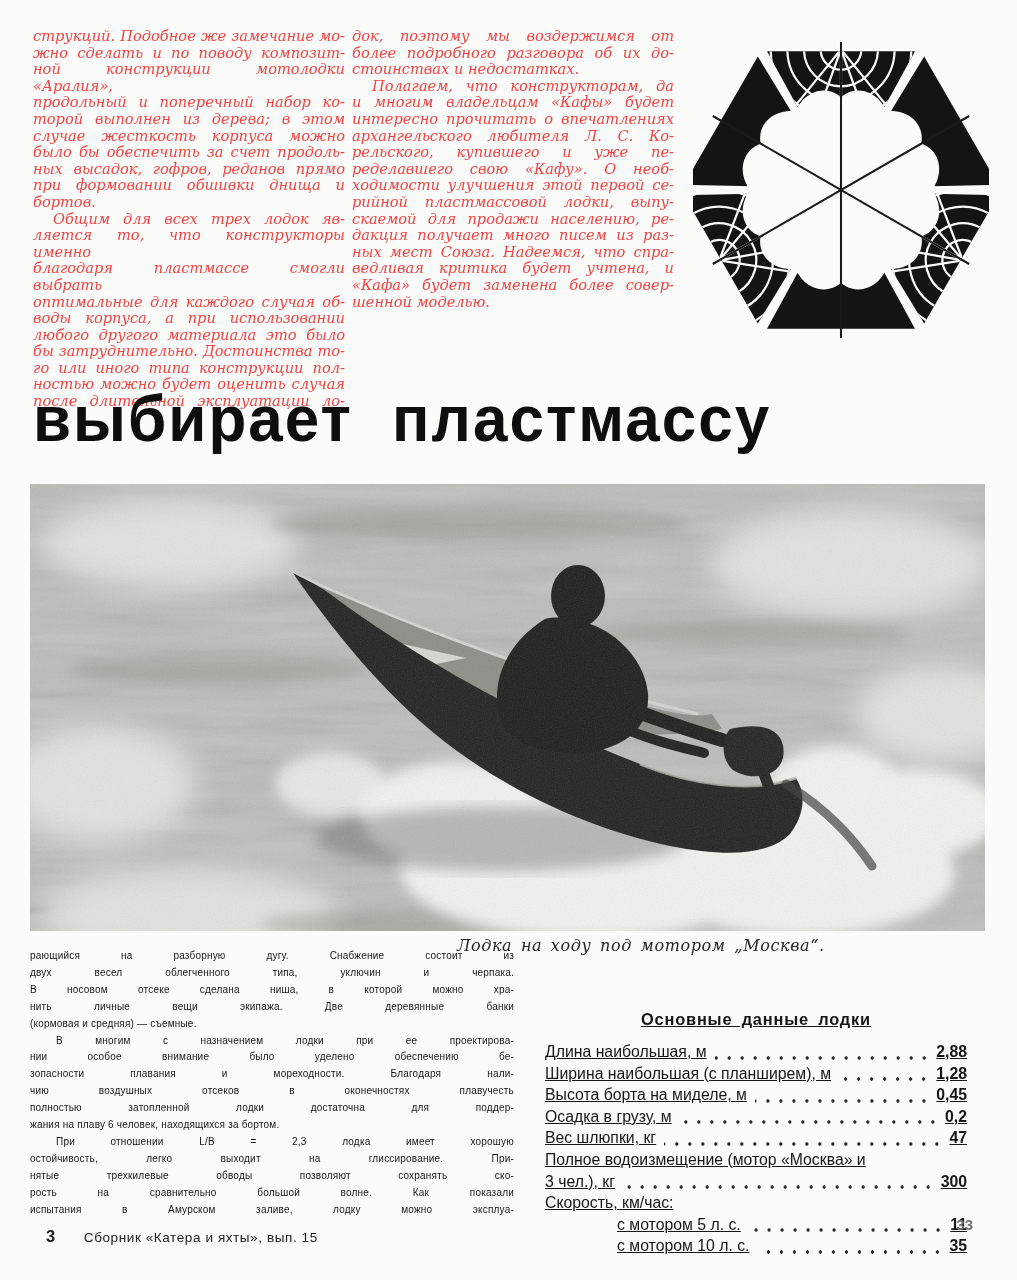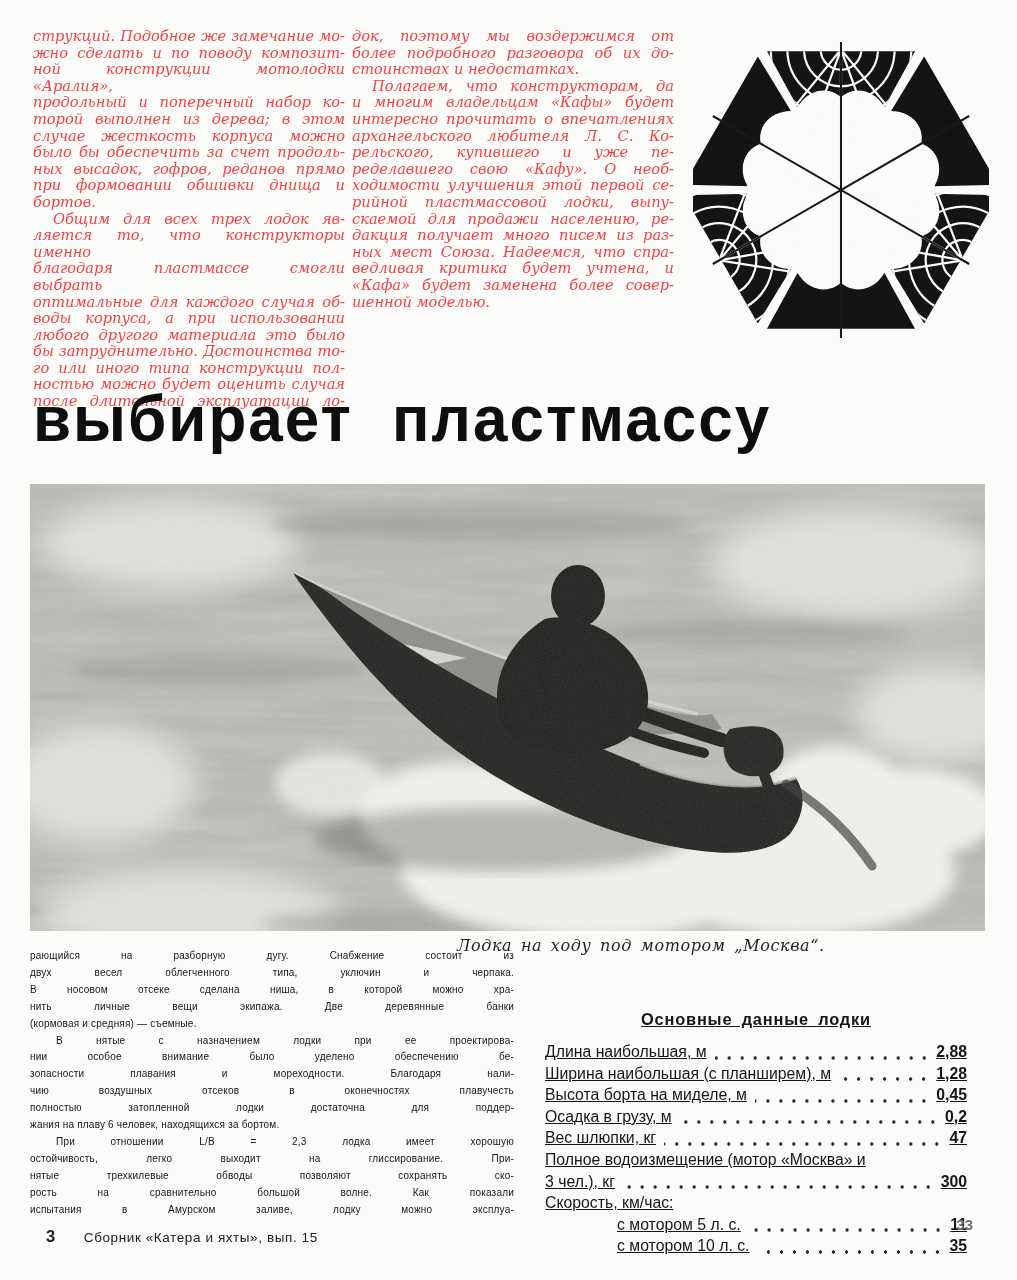--- a/index.html
+++ b/index.html
@@ -249,21 +249,21 @@
   </div>
 
   <div class="caption">Лодка на ходу под мотором „Москва“.</div>
 
   <div class="bottomcol">
       <div class="tline">рающийся на разборную дугу. Снабжение состоит из</div>
       <div class="tline">двух весел облегченного типа, уключин и черпака.</div>
       <div class="tline">В носовом отсеке сделана ниша, в которой можно хра-</div>
       <div class="tline">нить личные вещи экипажа. Две деревянные банки</div>
       <div class="tline last">(кормовая и средняя) — съемные.</div>
-      <div class="tline indent">В нятые с назначением лодки при ее проектирова-</div>
+      <div class="tline indent">В многим с назначением лодки при ее проектирова-</div>
       <div class="tline">нии особое внимание было уделено обеспечению бе-</div>
       <div class="tline">зопасности плавания и мореходности. Благодаря нали-</div>
       <div class="tline">чию воздушных отсеков в оконечностях плавучесть</div>
       <div class="tline">полностью затопленной лодки достаточна для поддер-</div>
       <div class="tline last">жания на плаву 6 человек, находящихся за бортом.</div>
       <div class="tline indent">При отношении L/B = 2,3 лодка имеет хорошую</div>
       <div class="tline">остойчивость, легко выходит на глиссирование. При-</div>
       <div class="tline">нятые трехкилевые обводы позволяют сохранять ско-</div>
       <div class="tline">рость на сравнительно большой волне. Как показали</div>
       <div class="tline">испытания в Амурском заливе, лодку можно эксплуа-</div>

